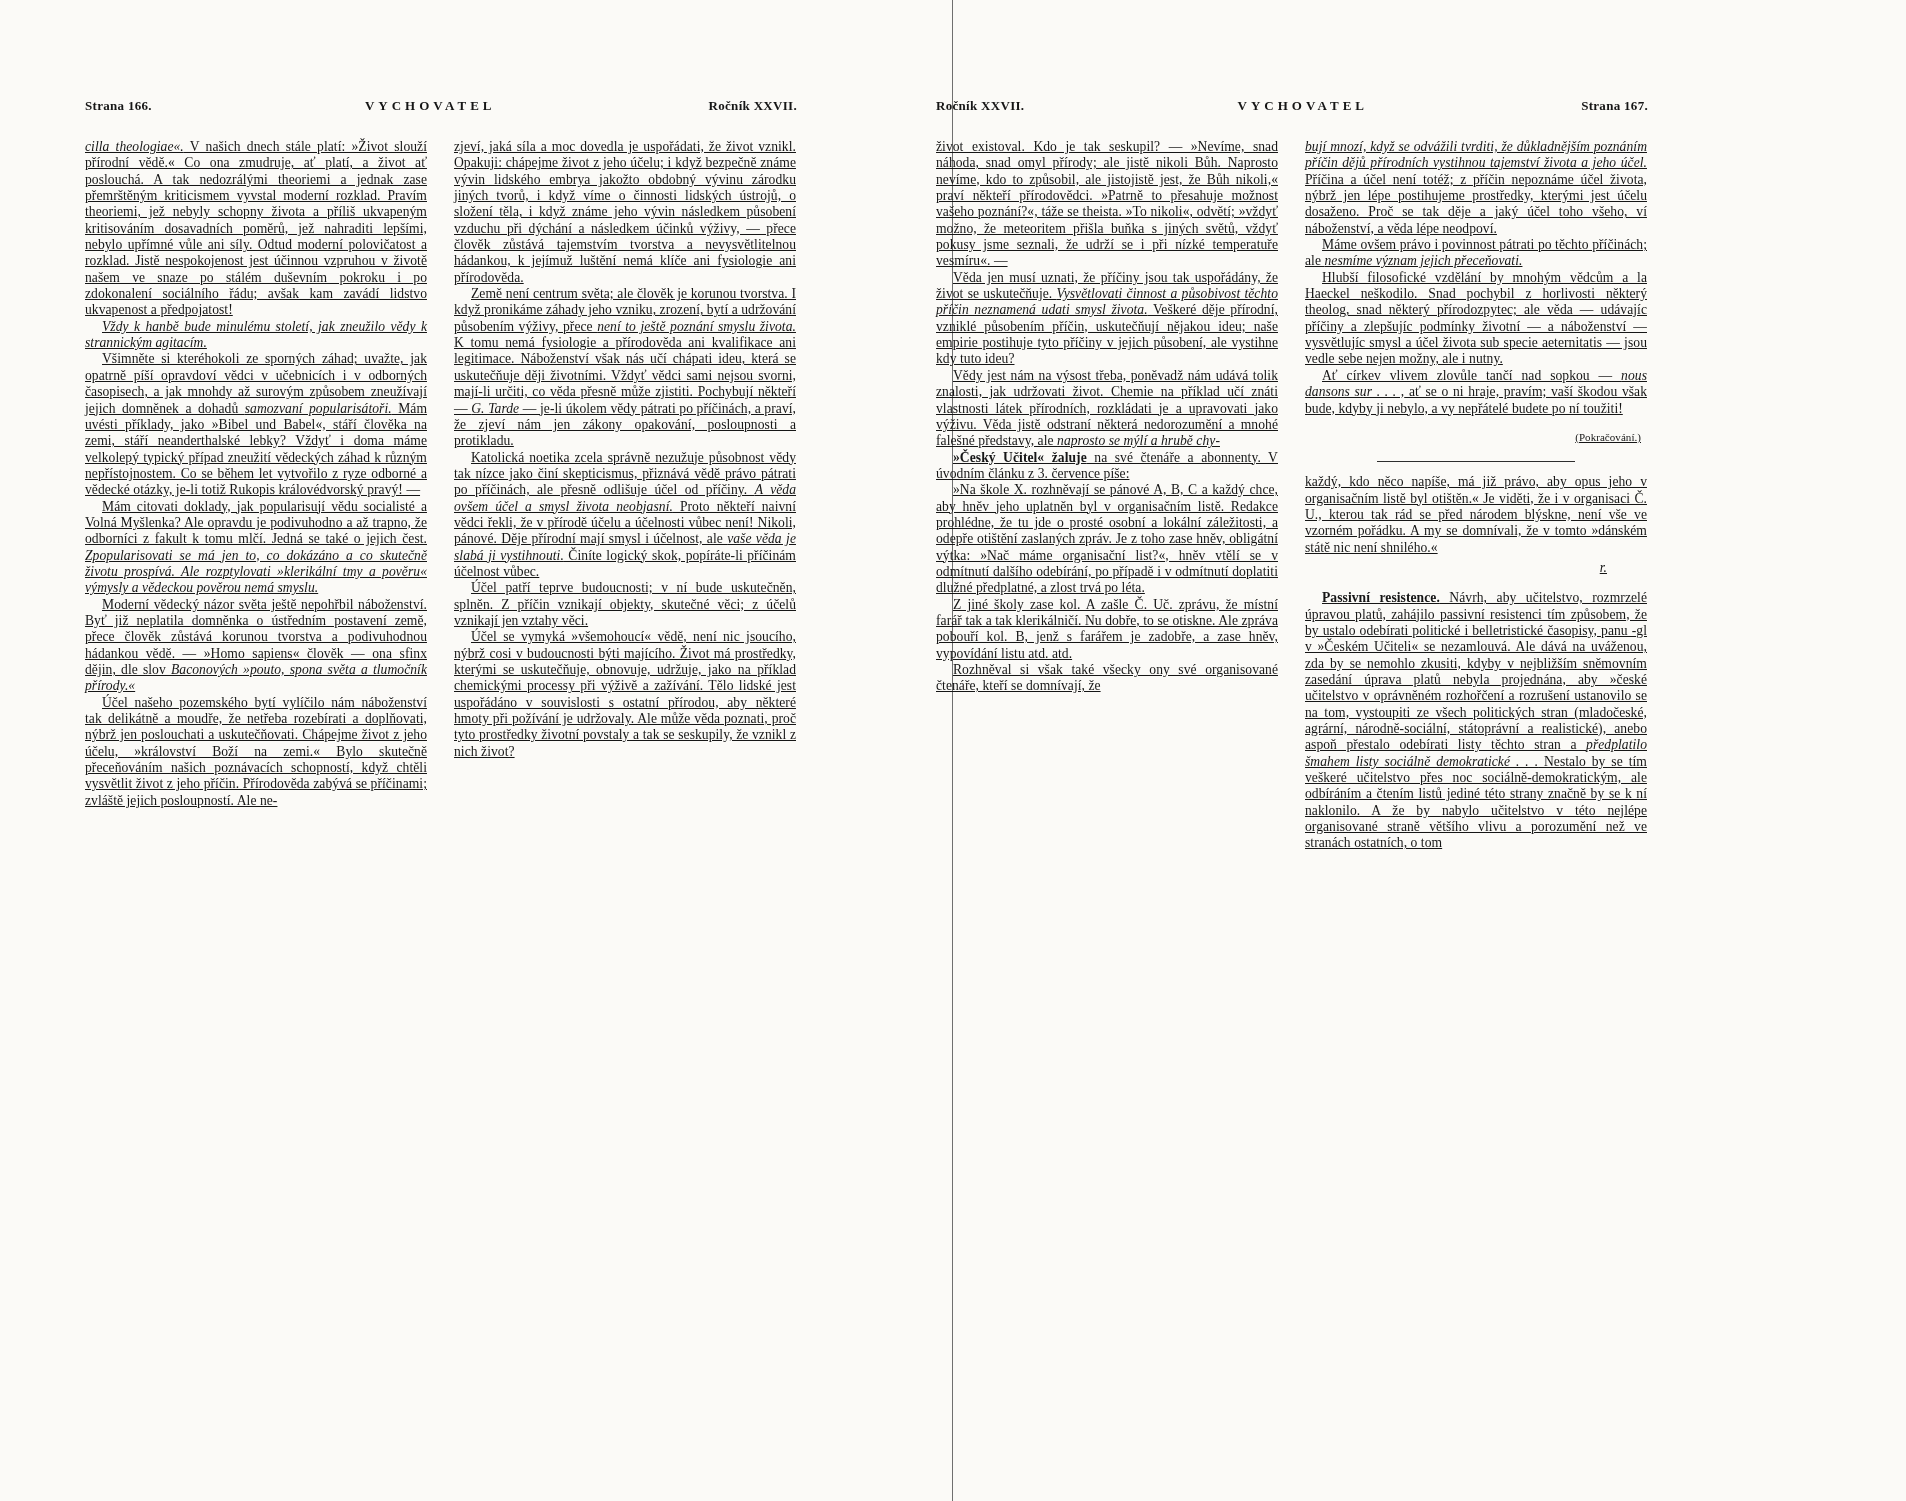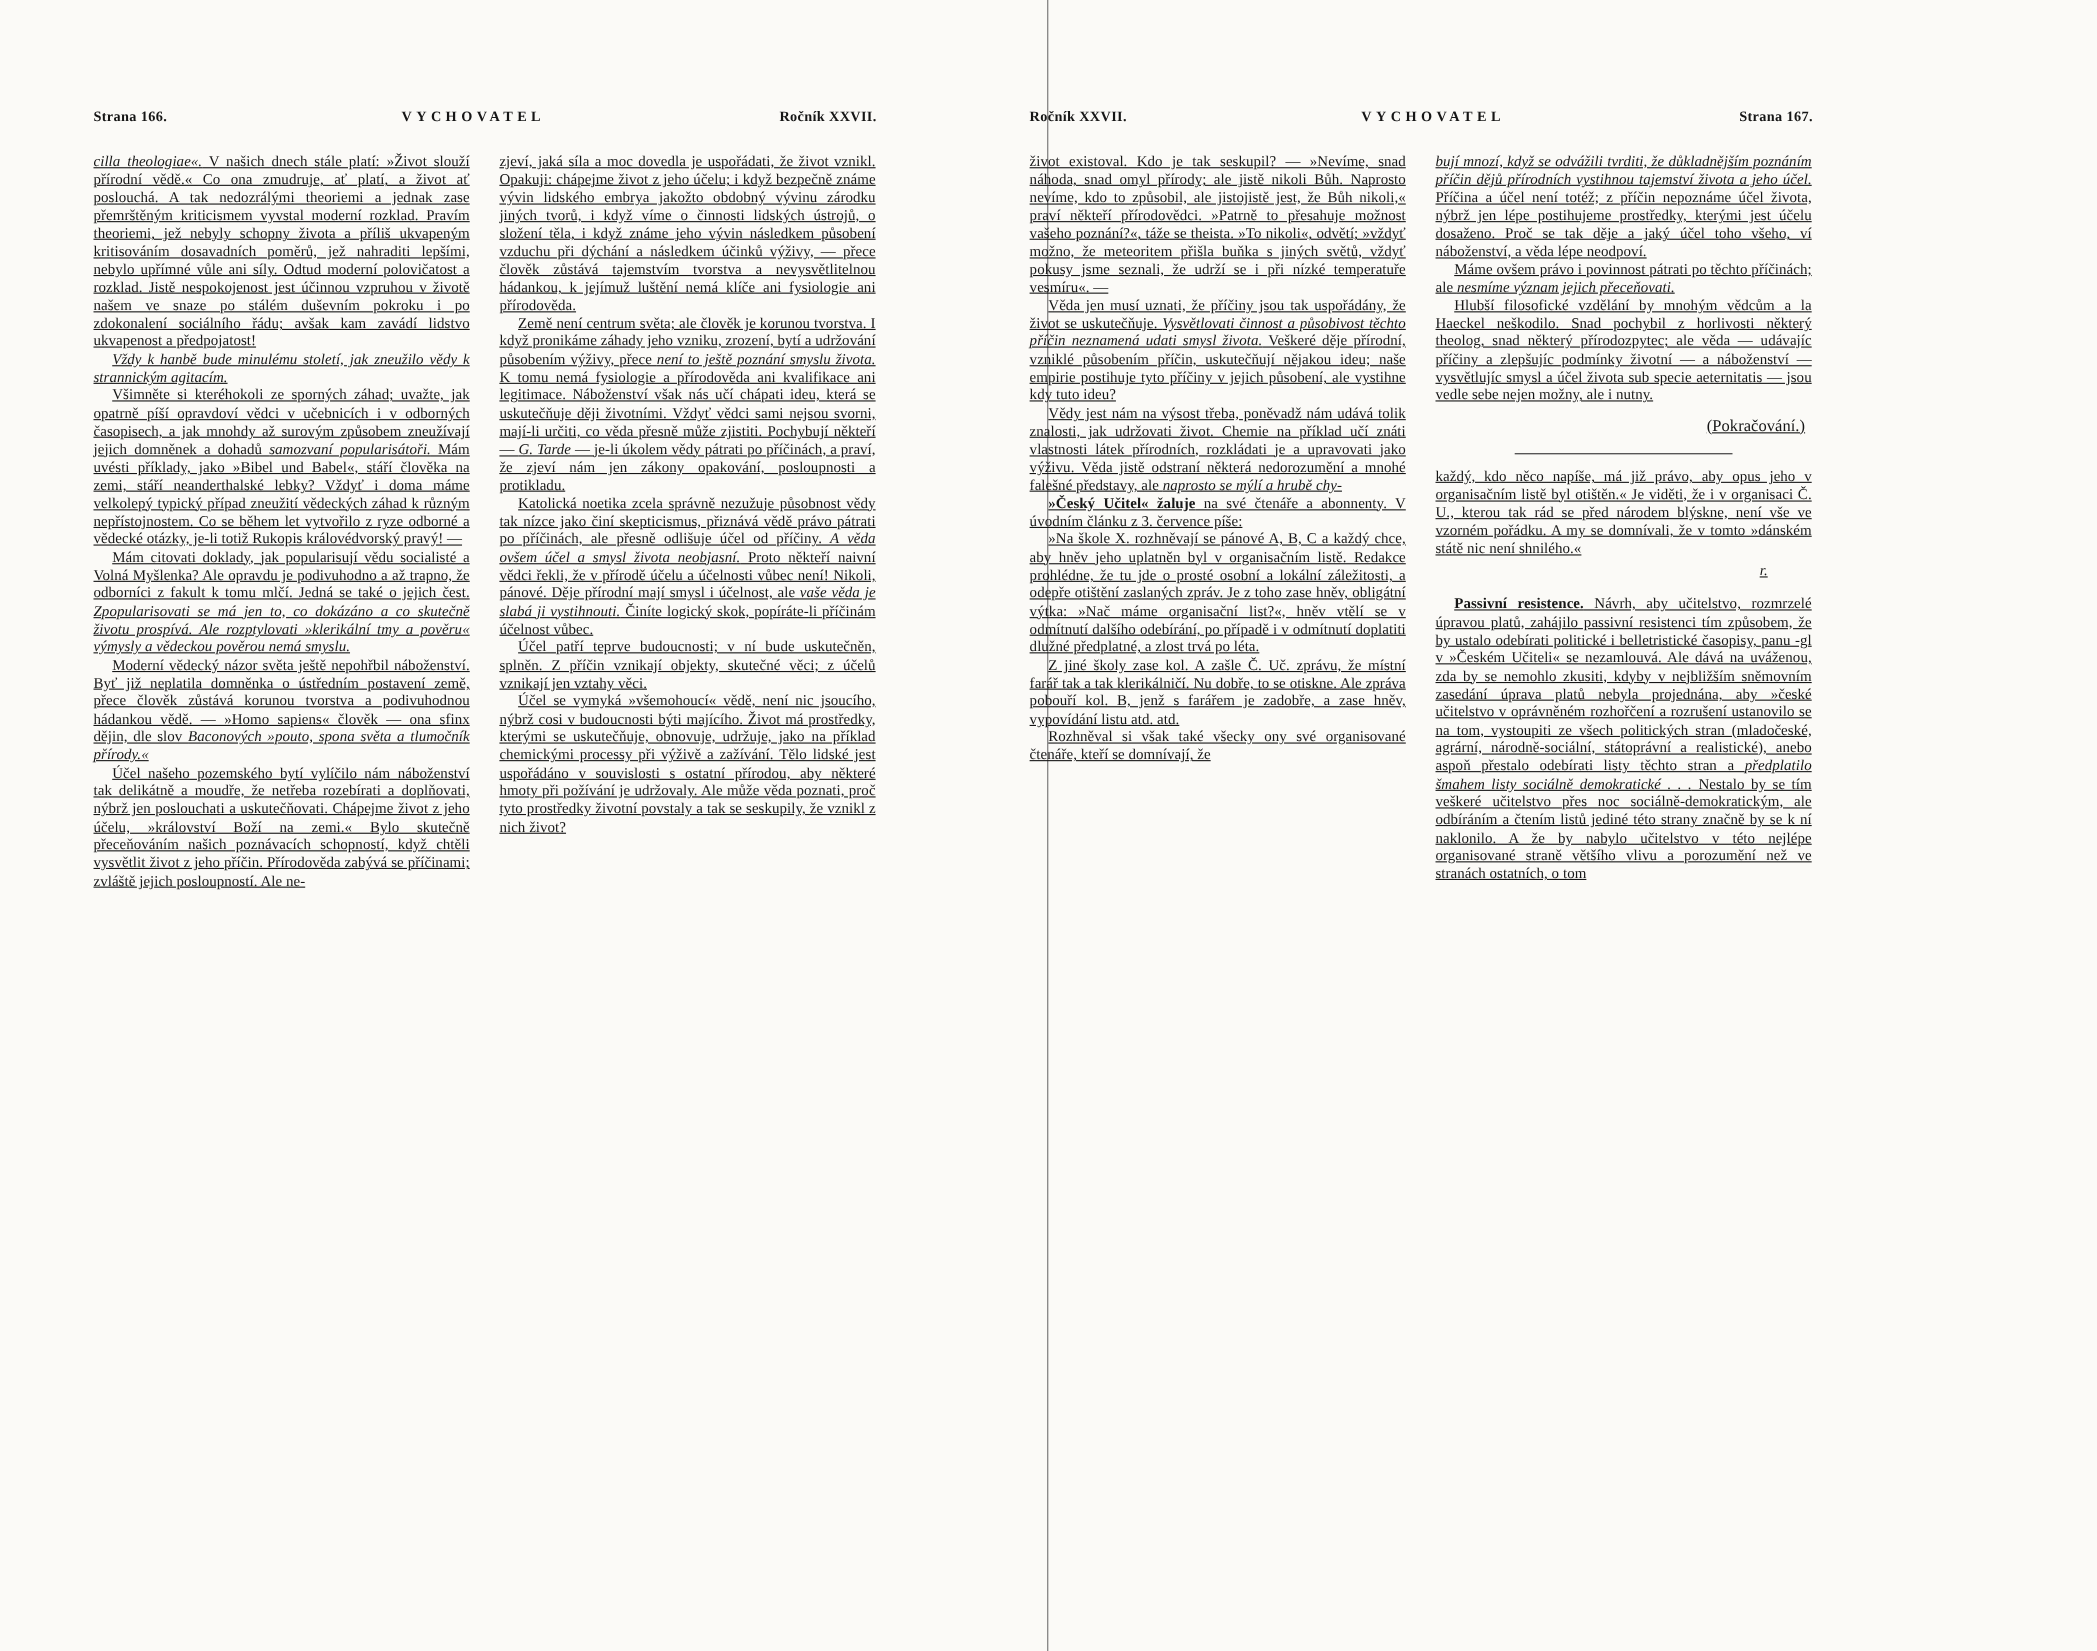--- a/index.html
+++ b/index.html
@@ -37,21 +37,21 @@
     line-height:16.35px;
     letter-spacing:0.05px;
   }
 
   .para { margin:0; }
   .para.indent   { text-indent:17px; }
   .para.noindent { text-indent:0; }
   .para.italic   { font-style:italic; text-indent:17px; }
   .para.gap      { margin-top:14px; }
   .para.continuation {
-    text-align:right; font-size:15px; margin-top:12px; padding-right:6px;
+    text-align:right; font-size:11px; margin-top:12px; padding-right:6px;
   }
   .para.signature {
     text-align:right; font-style:italic; padding-right:40px; margin:4px 0 8px;
   }
   .em   { font-style:italic; }
   .bold { font-weight:700; }
 
   .rule-sep {
     width:58%; height:0;
     border:0; border-top:1px solid #2e2e2e;
@@ -115,20 +115,21 @@
           <p class="para indent"><span>Vědy jest nám na výsost třeba, poněvadž nám udává tolik znalosti, jak udržovati život. Chemie na příklad učí znáti vlastnosti látek přírodních, rozkládati je a upravovati jako výživu. Věda jistě odstraní některá nedorozumění a mnohé falešné představy, ale </span><span class="em">naprosto se mýlí a hrubě chy-</span></p>
           <p class="para indent"><span class="bold">»Český Učitel« žaluje</span><span> na své čtenáře a abonnenty. V úvodním článku z 3. července píše:</span></p>
           <p class="para indent"><span>»Na škole X. rozhněvají se pánové A, B, C a každý chce, aby hněv jeho uplatněn byl v organisačním listě. Redakce prohlédne, že tu jde o prosté osobní a lokální záležitosti, a odepře otištění zaslaných zpráv. Je z toho zase hněv, obligátní výtka: »Nač máme organisační list?«, hněv vtělí se v odmítnutí dalšího odebírání, po případě i v odmítnutí doplatiti dlužné předplatné, a zlost trvá po léta.</span></p>
           <p class="para indent"><span>Z jiné školy zase kol. A zašle Č. Uč. zprávu, že místní farář tak a tak klerikálničí. Nu dobře, to se otiskne. Ale zpráva pobouří kol. B, jenž s farářem je zadobře, a zase hněv, vypovídání listu atd. atd.</span></p>
           <p class="para indent"><span>Rozhněval si však také všecky ony své organisované čtenáře, kteří se domnívají, že</span></p>
         </div>
       <div class="col">
           <p class="para noindent"><span class="em">bují mnozí, když se odvážili tvrditi, že důkladnějším poznáním příčin dějů přírodních vystihnou tajemství života a jeho účel.</span><span> Příčina a účel není totéž; z příčin nepoznáme účel života, nýbrž jen lépe postihujeme prostředky, kterými jest účelu dosaženo. Proč se tak děje a jaký účel toho všeho, ví náboženství, a věda lépe neodpoví.</span></p>
           <p class="para indent"><span>Máme ovšem právo i povinnost pátrati po těchto příčinách; ale </span><span class="em">nesmíme význam jejich přeceňovati.</span></p>
           <p class="para indent"><span>Hlubší filosofické vzdělání by mnohým vědcům a la Haeckel neškodilo. Snad pochybil z horlivosti některý theolog, snad některý přírodozpytec; ale věda — udávajíc příčiny a zlepšujíc podmínky životní — a náboženství — vysvětlujíc smysl a účel života sub specie aeternitatis — jsou vedle sebe nejen možny, ale i nutny.</span></p>
+          <p class="para indent"><span>Ať církev vlivem zlovůle tančí nad sopkou — </span><span class="em">nous dansons sur . . . ,</span><span> ať se o ni hraje, pravím; vaší škodou však bude, kdyby ji nebylo, a vy nepřátelé budete po ní toužiti!</span></p>
           <p class="para continuation"><span>(Pokračování.)</span></p>
           <div class="rule-sep"></div>
           <p class="para noindent"><span>každý, kdo něco napíše, má již právo, aby opus jeho v organisačním listě byl otištěn.« Je viděti, že i v organisaci Č. U., kterou tak rád se před národem blýskne, není vše ve vzorném pořádku. A my se domnívali, že v tomto »dánském státě nic není shnilého.«</span></p>
           <p class="para signature"><span>r.</span></p>
           <p class="para indent gap"><span class="bold">Passivní resistence.</span><span> Návrh, aby učitelstvo, rozmrzelé úpravou platů, zahájilo passivní resistenci tím způsobem, že by ustalo odebírati politické i belletristické časopisy, panu -gl v »Českém Učiteli« se nezamlouvá. Ale dává na uváženou, zda by se nemohlo zkusiti, kdyby v nejbližším sněmovním zasedání úprava platů nebyla projednána, aby »české učitelstvo v oprávněném rozhořčení a rozrušení ustanovilo se na tom, vystoupiti ze všech politických stran (mladočeské, agrární, národně-sociální, státoprávní a realistické), anebo aspoň přestalo odebírati listy těchto stran a </span><span class="em">předplatilo šmahem listy sociálně demokratické . . .</span><span> Nestalo by se tím veškeré učitelstvo přes noc sociálně-demokratickým, ale odbíráním a čtením listů jediné této strany značně by se k ní naklonilo. A že by nabylo učitelstvo v této nejlépe organisované straně většího vlivu a porozumění než ve stranách ostatních, o tom</span></p>
         </div>
     </div>
   </div>
 
 </div>

